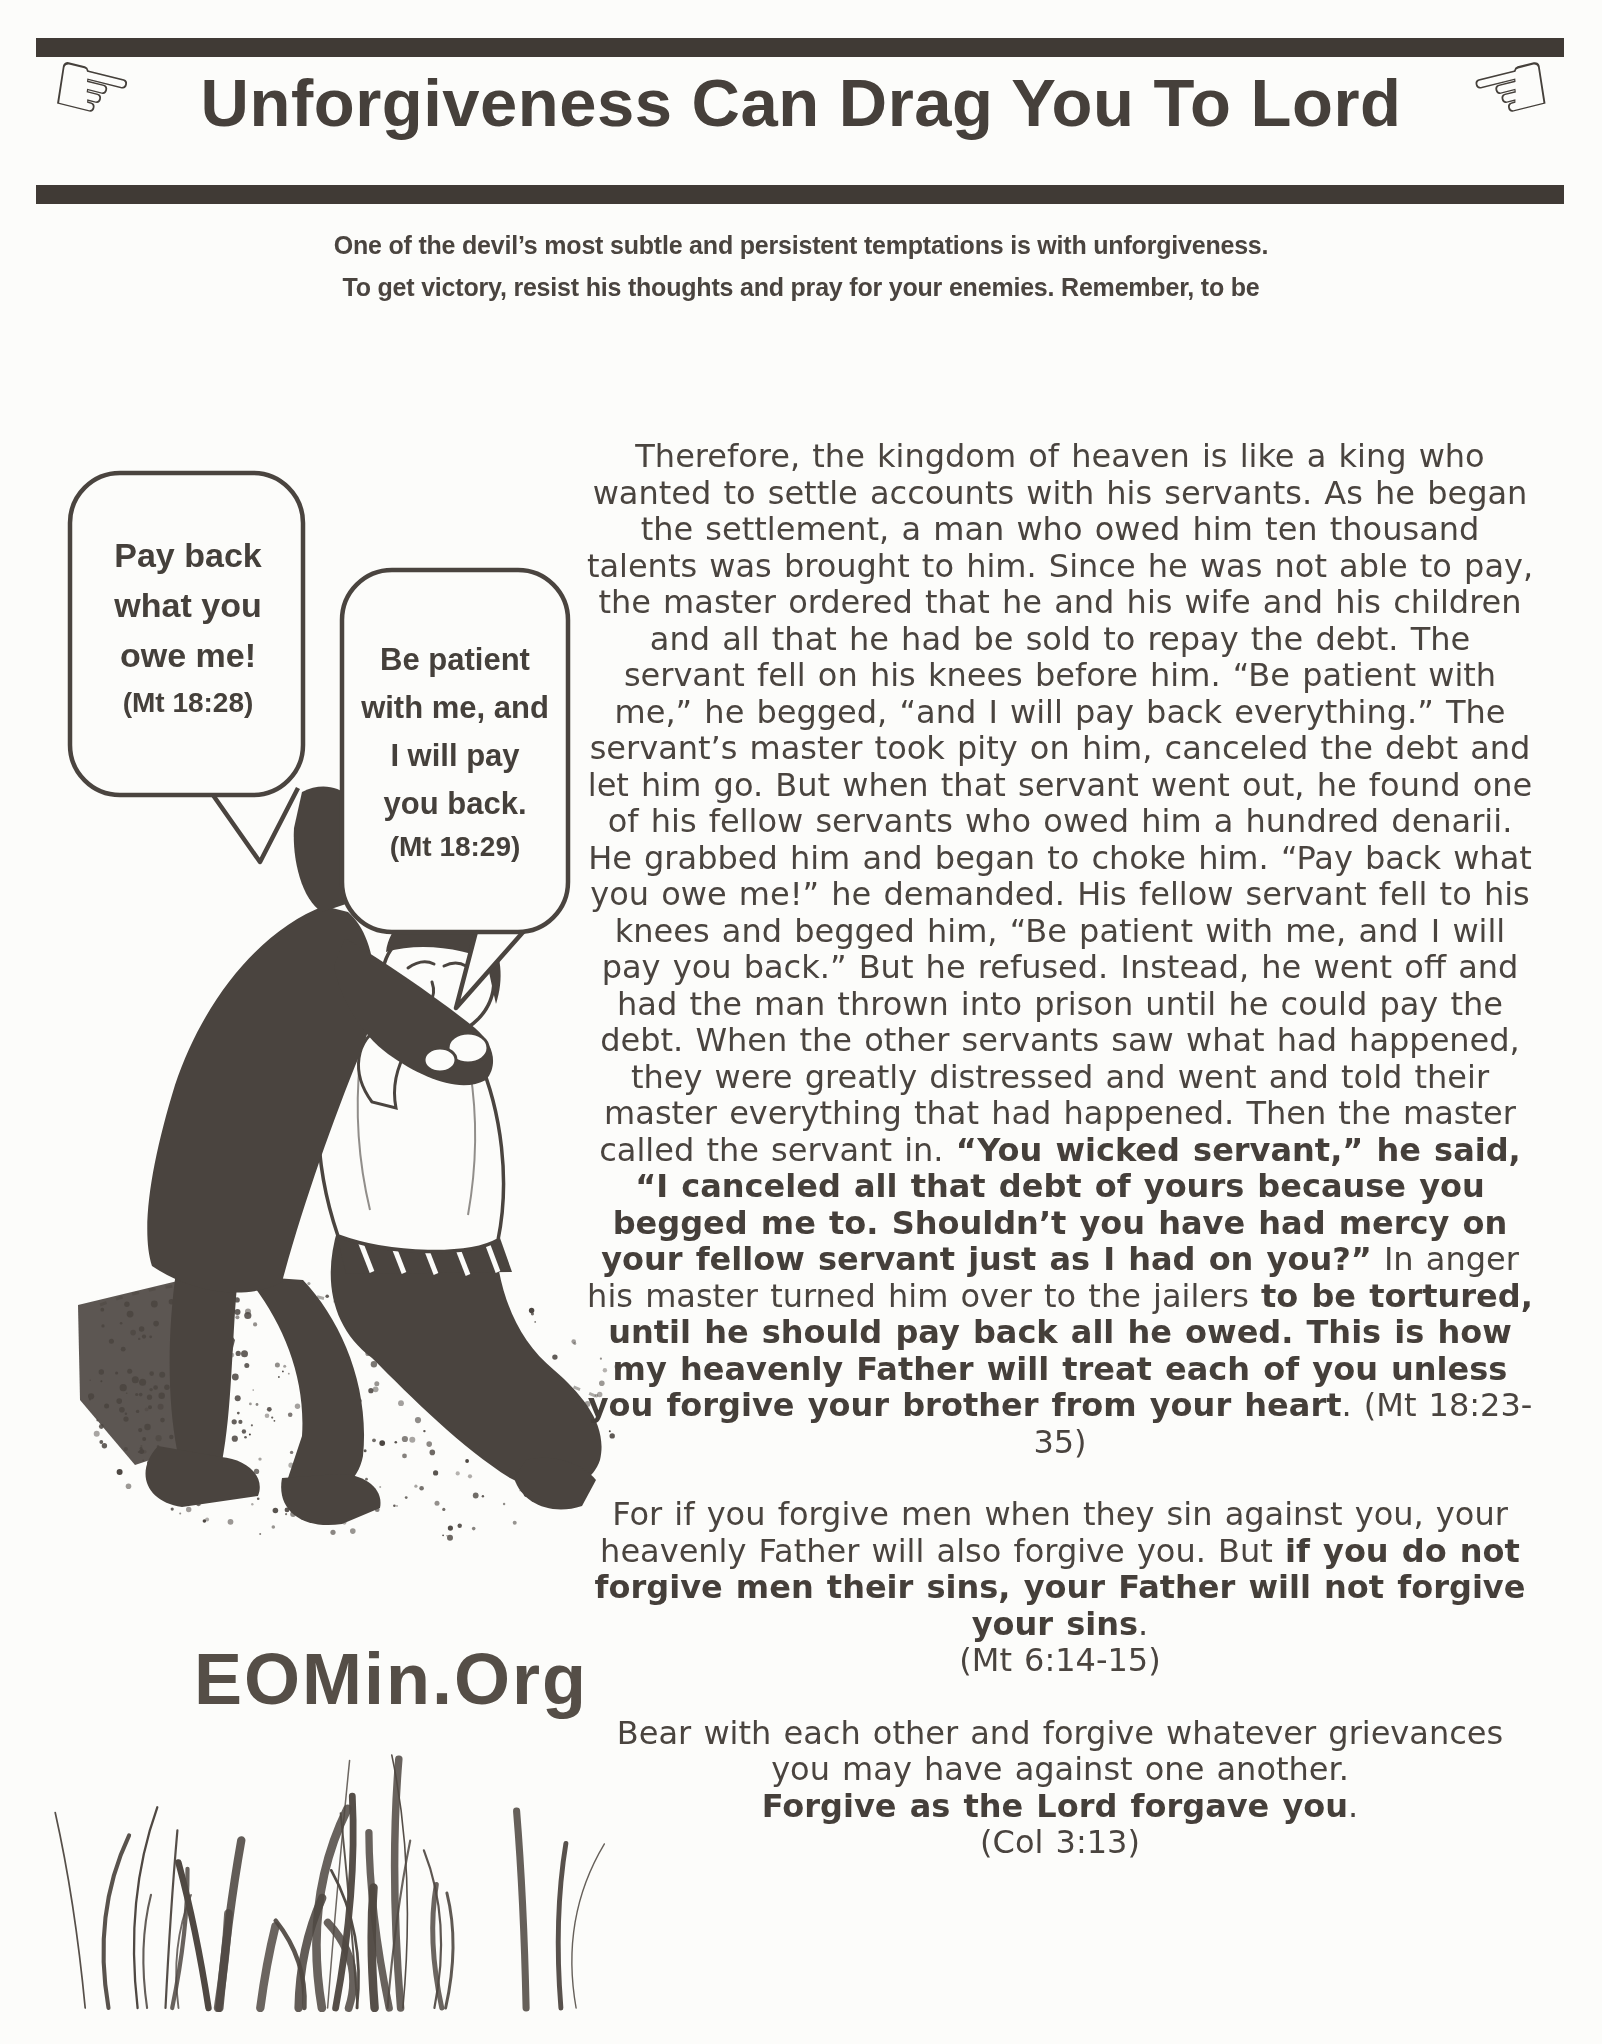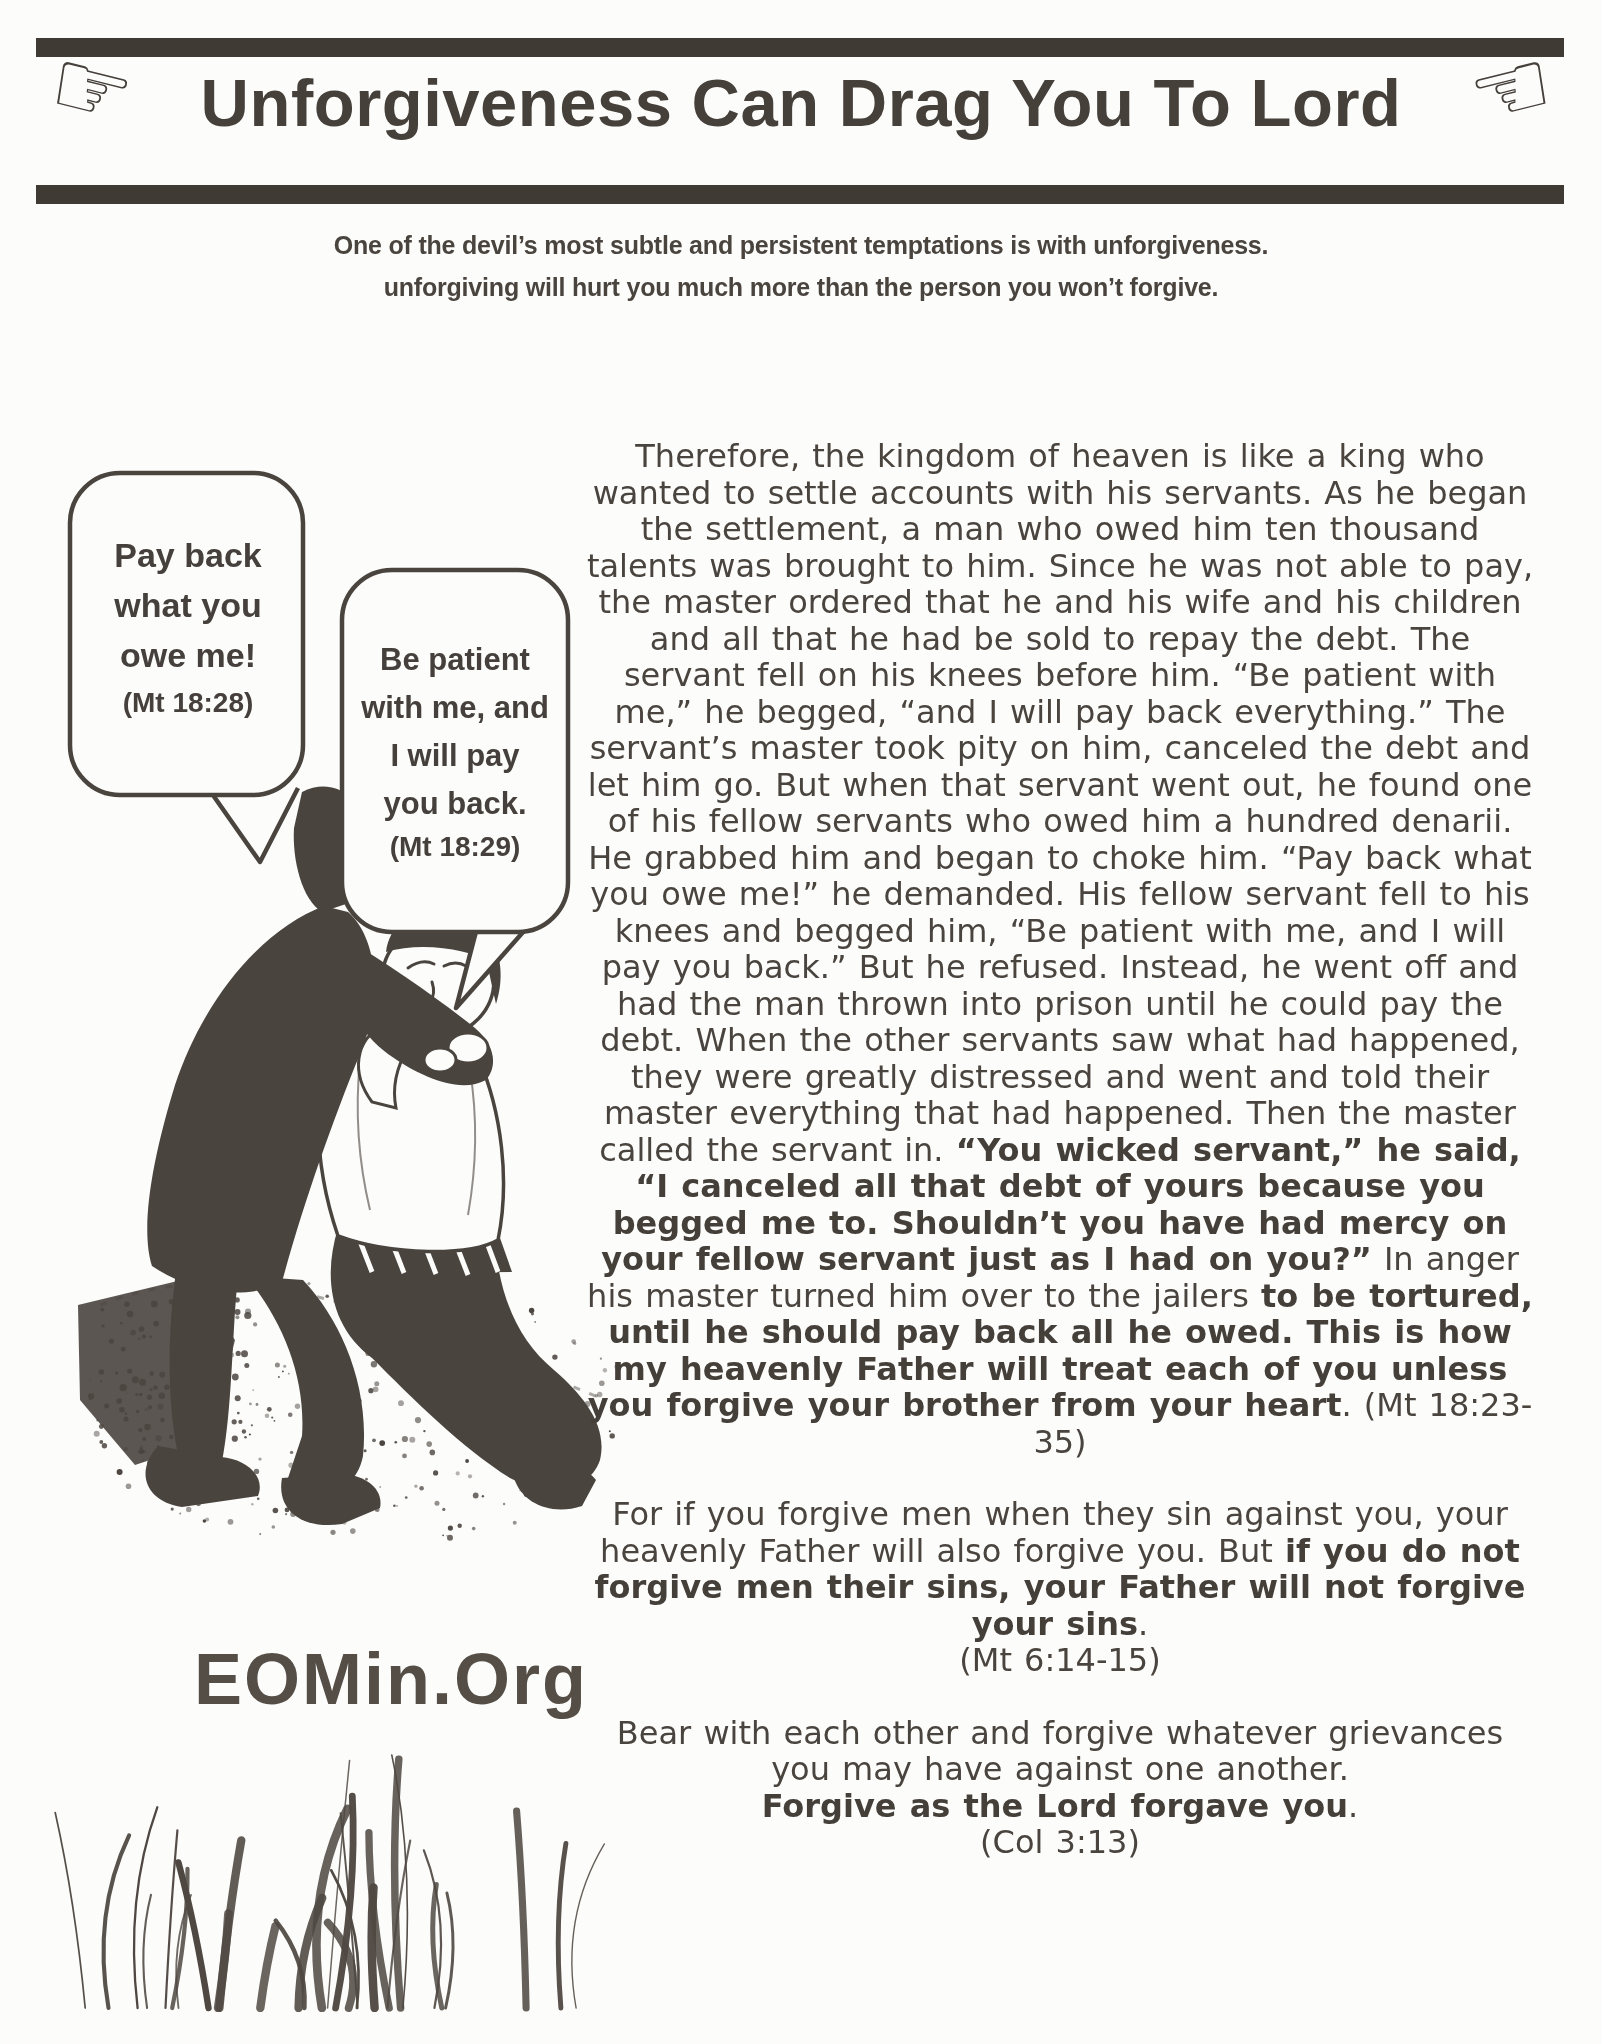--- a/index.html
+++ b/index.html
@@ -54,21 +54,21 @@
   <div class="bar top"></div>
 
   <span class="hand left">☞</span>
   <h1 class="page-title">Unforgiveness Can Drag You To Lord</h1>
   <span class="hand right">☜</span>
 
   <div class="bar mid"></div>
 
   <div class="intro">
     <div>One of the devil’s most subtle and persistent temptations is with unforgiveness.</div>
-    <div>unforgiving will hurt you much more than the person you won’t forgive.</div>
+    <div>To get victory, resist his thoughts and pray for your enemies. Remember, to be</div>
   </div>
 
   <div class="left-art">
     <svg class="figure-svg" width="580" height="1120" viewBox="0 0 580 1120">
 
       <g id="mound">
         <path d="M60,845 C180,798 300,828 560,938" fill="none" stroke="#4a443f" stroke-width="3" stroke-dasharray="7 10" opacity="0.45"></path>
         <path d="M38,845 L150,818 L195,880 L170,980 L95,1005 L40,940 Z" fill="#4a443f" opacity="0.9"></path>
         <g id="speckles">
             <circle cx="79.6" cy="1012.0" r="3.0" fill="#4a443f" opacity="0.98"></circle>

